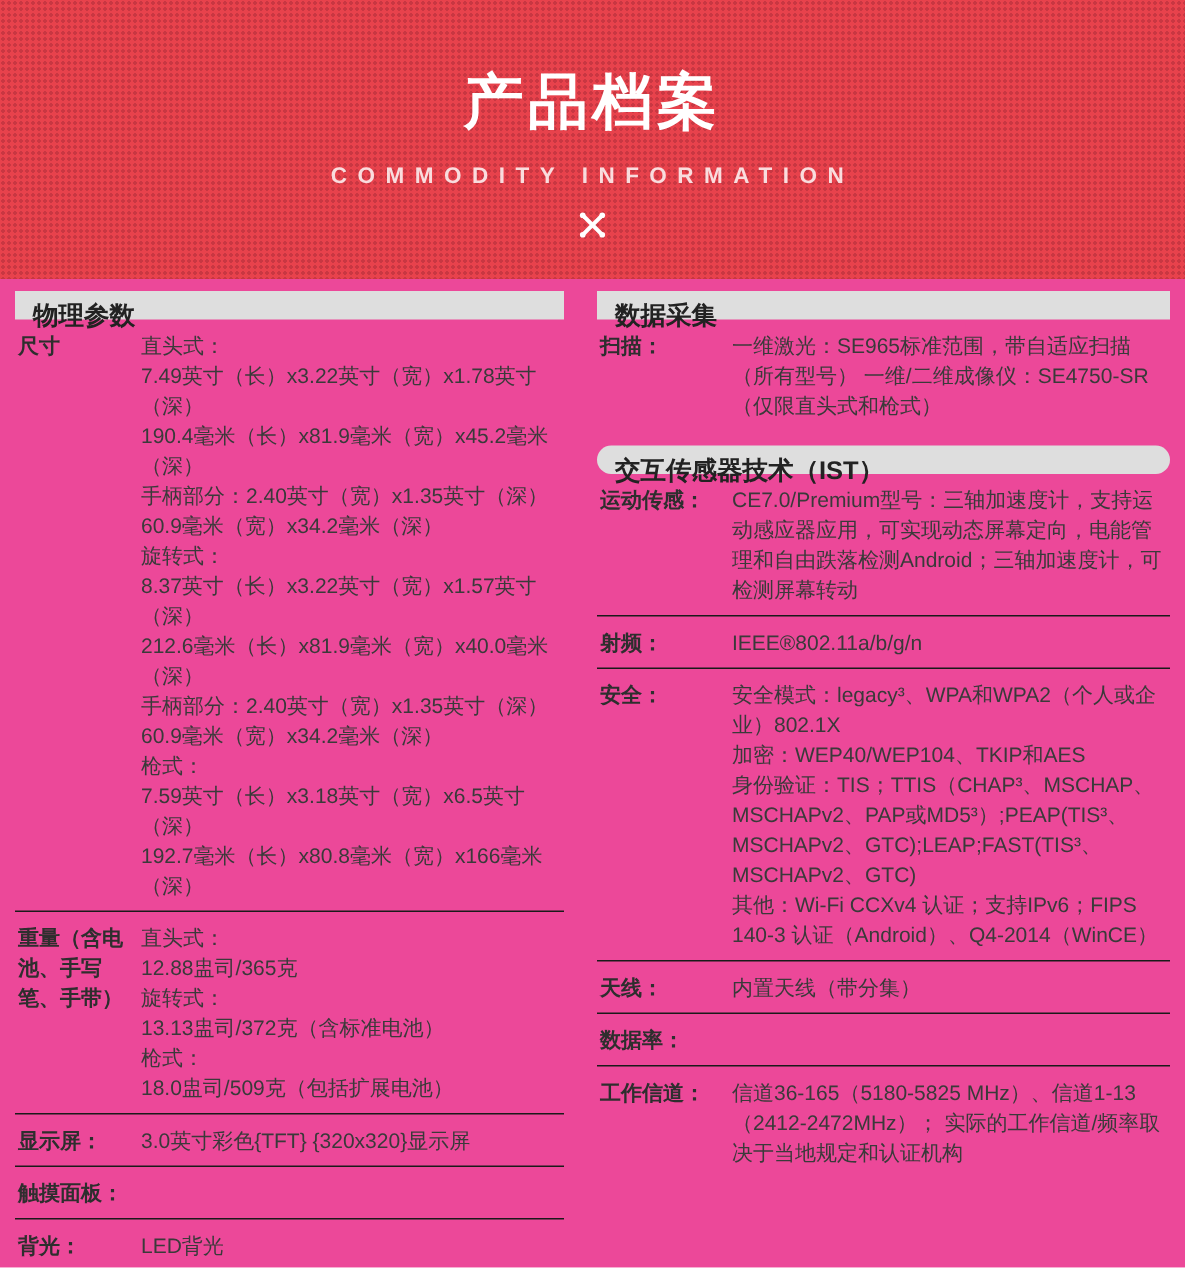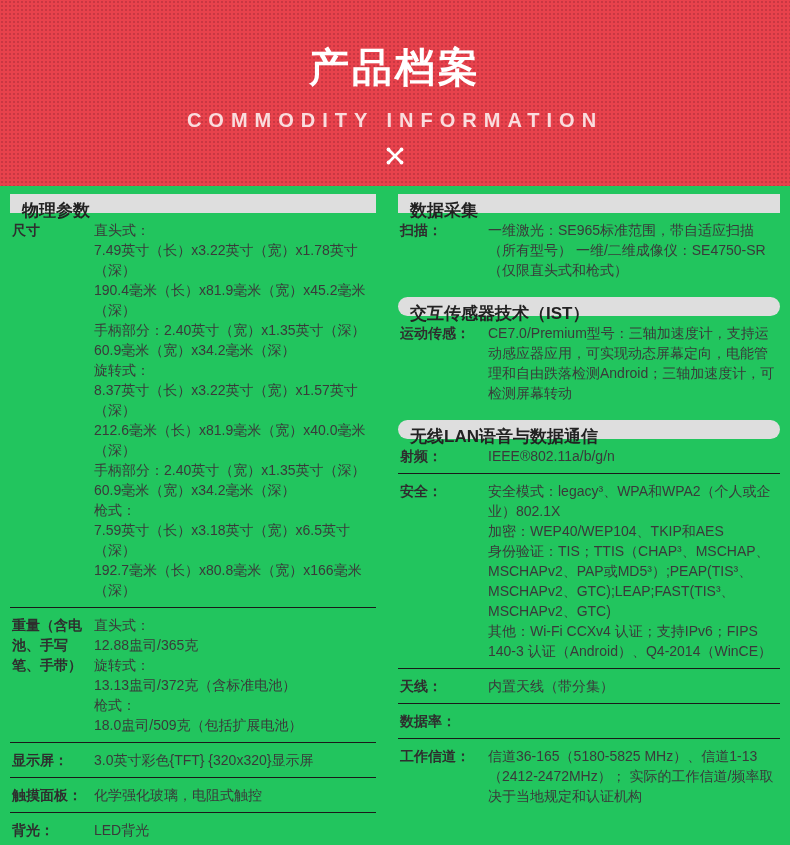--- a/index.html
+++ b/index.html
@@ -1,35 +1,35 @@
 <!DOCTYPE html>
 <html><head>
 <meta charset="utf-8">
 <style>
   * { margin:0; padding:0; box-sizing:border-box; }
   html,body { background:#ffffff; }
   .page {
     width:790px; height:845px;
     font-family:"Liberation Sans","DejaVu Sans",sans-serif;
-    background:#22c55e; overflow:hidden; position:relative;
+    background:#ec4899; overflow:hidden; position:relative;
   }
   
   .banner {
     width:790px; height:186px;
     background-color:#e8424c;
     background-image:radial-gradient(#c93742 1.1px, rgba(0,0,0,0) 1.2px);
     background-size:4px 4px;
     text-align:center; color:#fff;
   }
   .banner-title {
     padding-top:40px; font-size:40px; font-weight:bold;
     letter-spacing:3px; color:#ffffff;
   }
   .banner-subtitle {
-    margin-top:14px; font-size:20px; letter-spacing:7px;
+    margin-top:14px; font-size:15px; letter-spacing:7px;
     color:rgba(255,255,255,0.82); font-weight:bold;
   }
   .banner-mark { margin-top:14px; height:20px; }
   .banner-mark svg { display:inline-block; }
   
   .content {
     display:flex; padding:8px 8px 0 10px; gap:22px;
   }
   .col-left  { width:366px; flex:0 0 366px; }
   .col-right { width:382px; flex:0 0 382px; }
@@ -105,21 +105,20 @@
 18.0盅司/509克（包括扩展电池）</div>
       </div>
 
       <div class="spec-row">
         <div class="spec-label">显示屏：</div>
         <div class="spec-value">3.0英寸彩色{TFT} {320x320}显示屏</div>
       </div>
 
       <div class="spec-row">
         <div class="spec-label">触摸面板：</div>
-        <div class="spec-value">化学强化玻璃，电阻式触控</div>
       </div>
 
       <div class="spec-row">
         <div class="spec-label">背光：</div>
         <div class="spec-value">LED背光</div>
       </div>
 
     </div>
 
     <div class="col-right">
@@ -130,21 +129,20 @@
         <div class="spec-value">一维激光：SE965标准范围，带自适应扫描（所有型号） 一维/二维成像仪：SE4750-SR（仅限直头式和枪式）</div>
       </div>
 
       <div class="section-bar gap">交互传感器技术（IST）</div>
 
       <div class="spec-row">
         <div class="spec-label">运动传感：</div>
         <div class="spec-value">CE7.0/Premium型号：三轴加速度计，支持运动感应器应用，可实现动态屏幕定向，电能管理和自由跌落检测Android；三轴加速度计，可检测屏幕转动</div>
       </div>
 
-      <div class="section-bar gap">无线LAN语音与数据通信</div>
 
       <div class="spec-row">
         <div class="spec-label">射频：</div>
         <div class="spec-value">IEEE®802.11a/b/g/n</div>
       </div>
 
       <div class="spec-row">
         <div class="spec-label">安全：</div>
         <div class="spec-value">安全模式：legacy³、WPA和WPA2（个人或企业）802.1X
 加密：WEP40/WEP104、TKIP和AES

